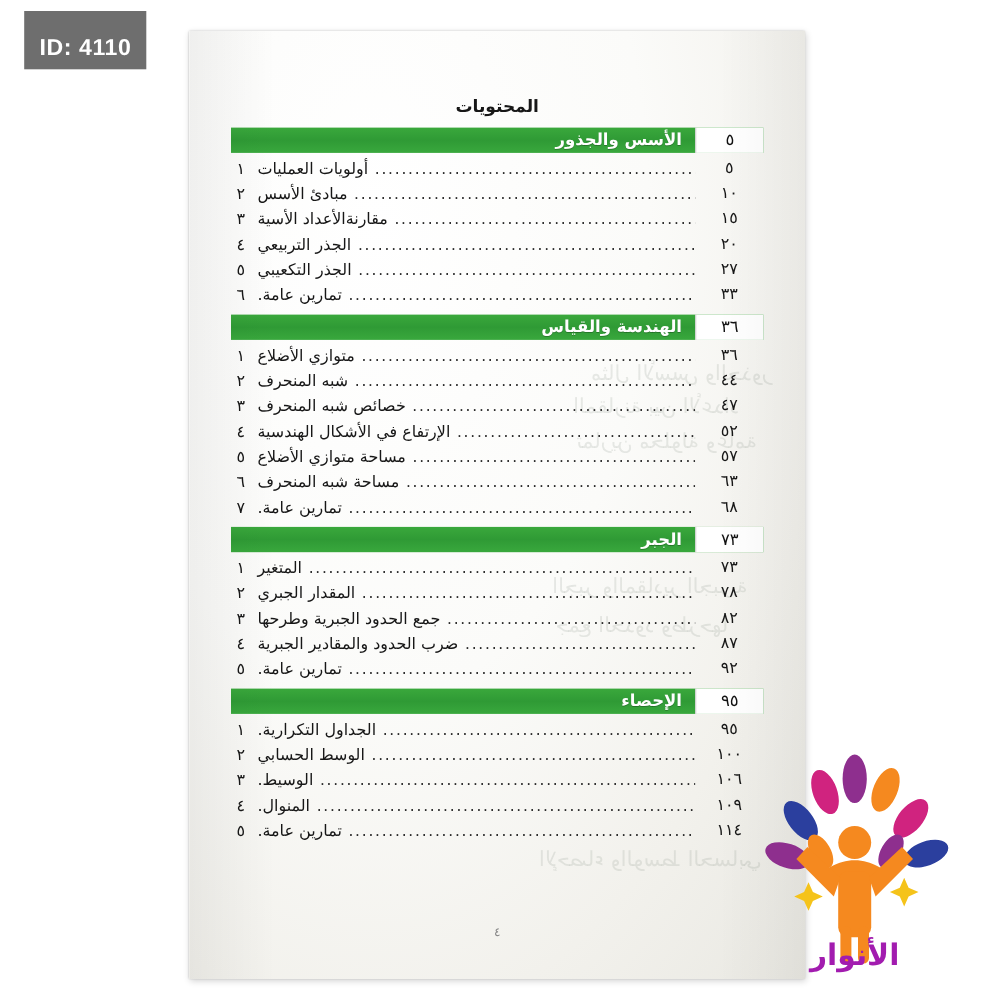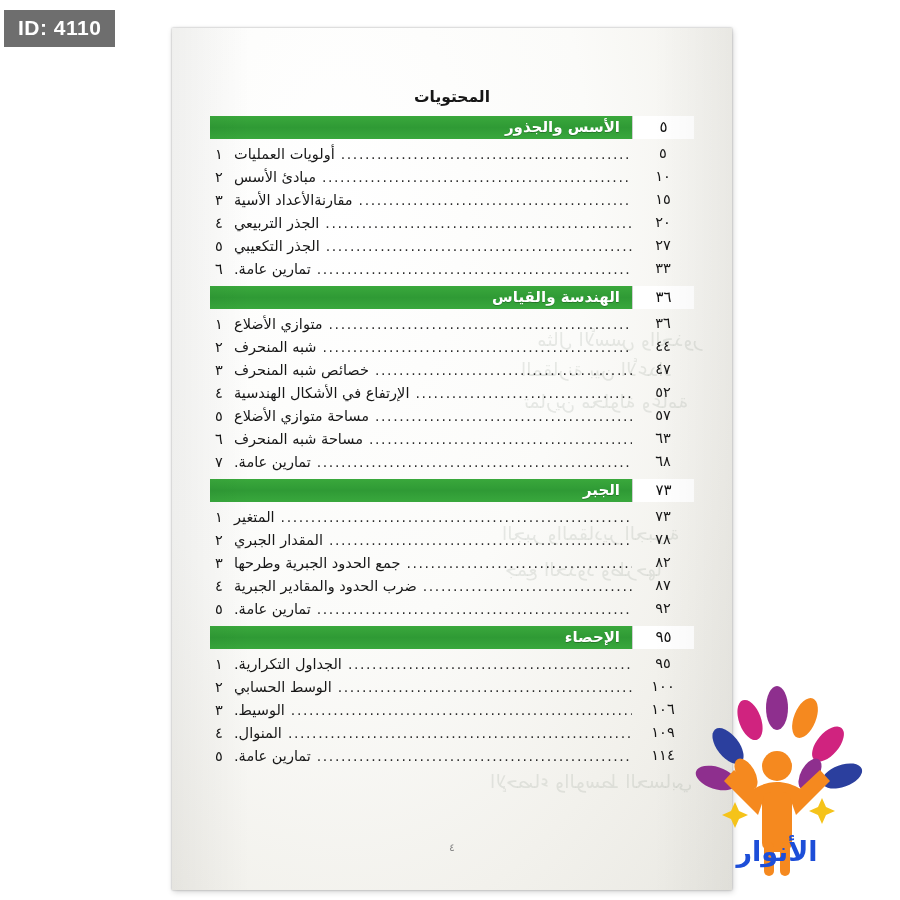--- a/index.html
+++ b/index.html
@@ -12,28 +12,28 @@
     background: #ffffff;
     font-family: "DejaVu Sans", "Liberation Sans", sans-serif;
     overflow: hidden;
     position: relative;
   }
 
   
   .id-badge {
     position: absolute;
     top: 10px;
-    left: 4px;
+    left: 22px;
     background: #6e6e6e;
     color: #ffffff;
     font-family: "Liberation Sans", sans-serif;
     font-size: 21px;
     font-weight: bold;
     letter-spacing: 0.5px;
-    padding: 6px 14px 7px 14px;
+    padding: 22px 14px 7px 14px;
     z-index: 40;
   }
 
   
   .page-photo {
     position: absolute;
     left: 172px;
     top: 28px;
     width: 560px;
     height: 862px;
@@ -159,25 +159,25 @@
   .logo {
     position: absolute;
     right: 18px;
     bottom: 14px;
     width: 210px;
     height: 212px;
     z-index: 30;
   }
   .logo-word {
     position: absolute;
-    bottom: 19px;
+    bottom: 2px;
     right: 0;
     width: 210px;
     text-align: center;
-    color: #1d4ed8;
+    color: #a21caf;
     font-size: 27px;
     font-weight: bold;
     font-family: "DejaVu Sans", sans-serif;
     margin-top: 47px;
   }
 </style>
 </head>
 <body>
 
 <div class="id-badge">ID: 4110</div>

